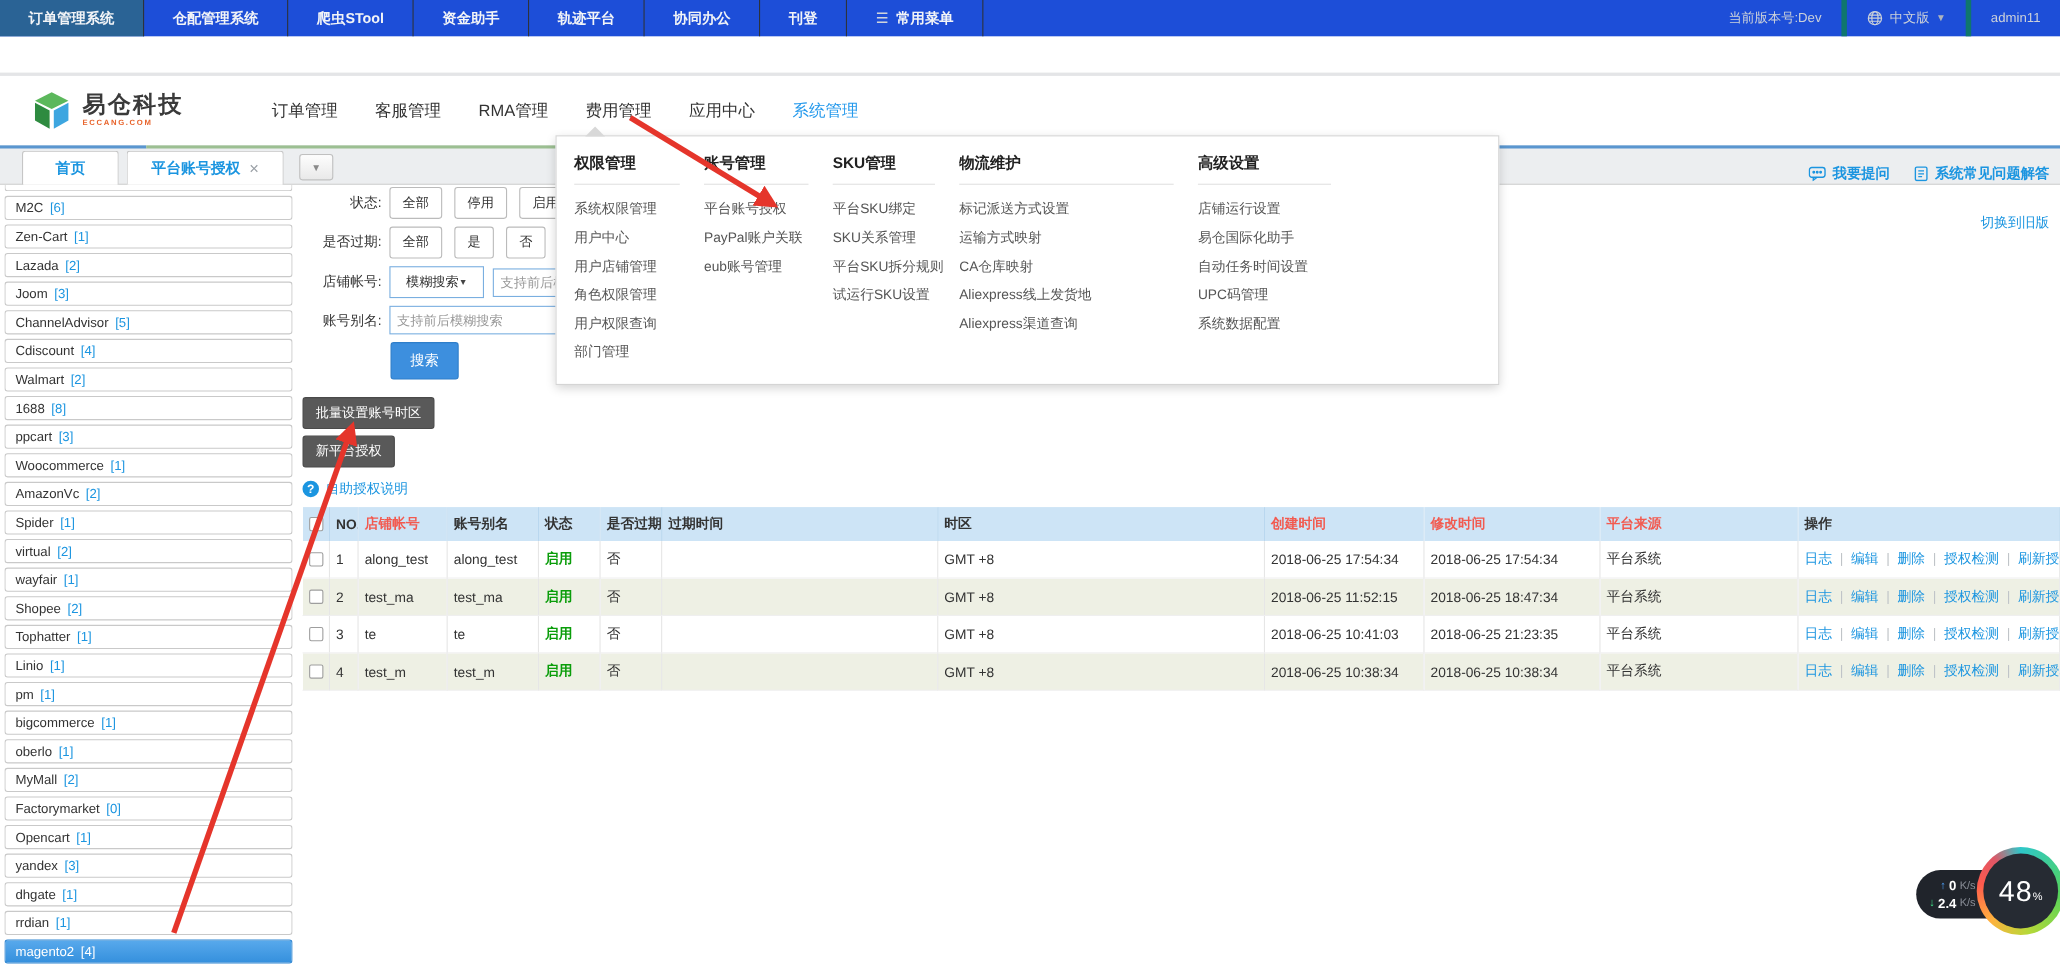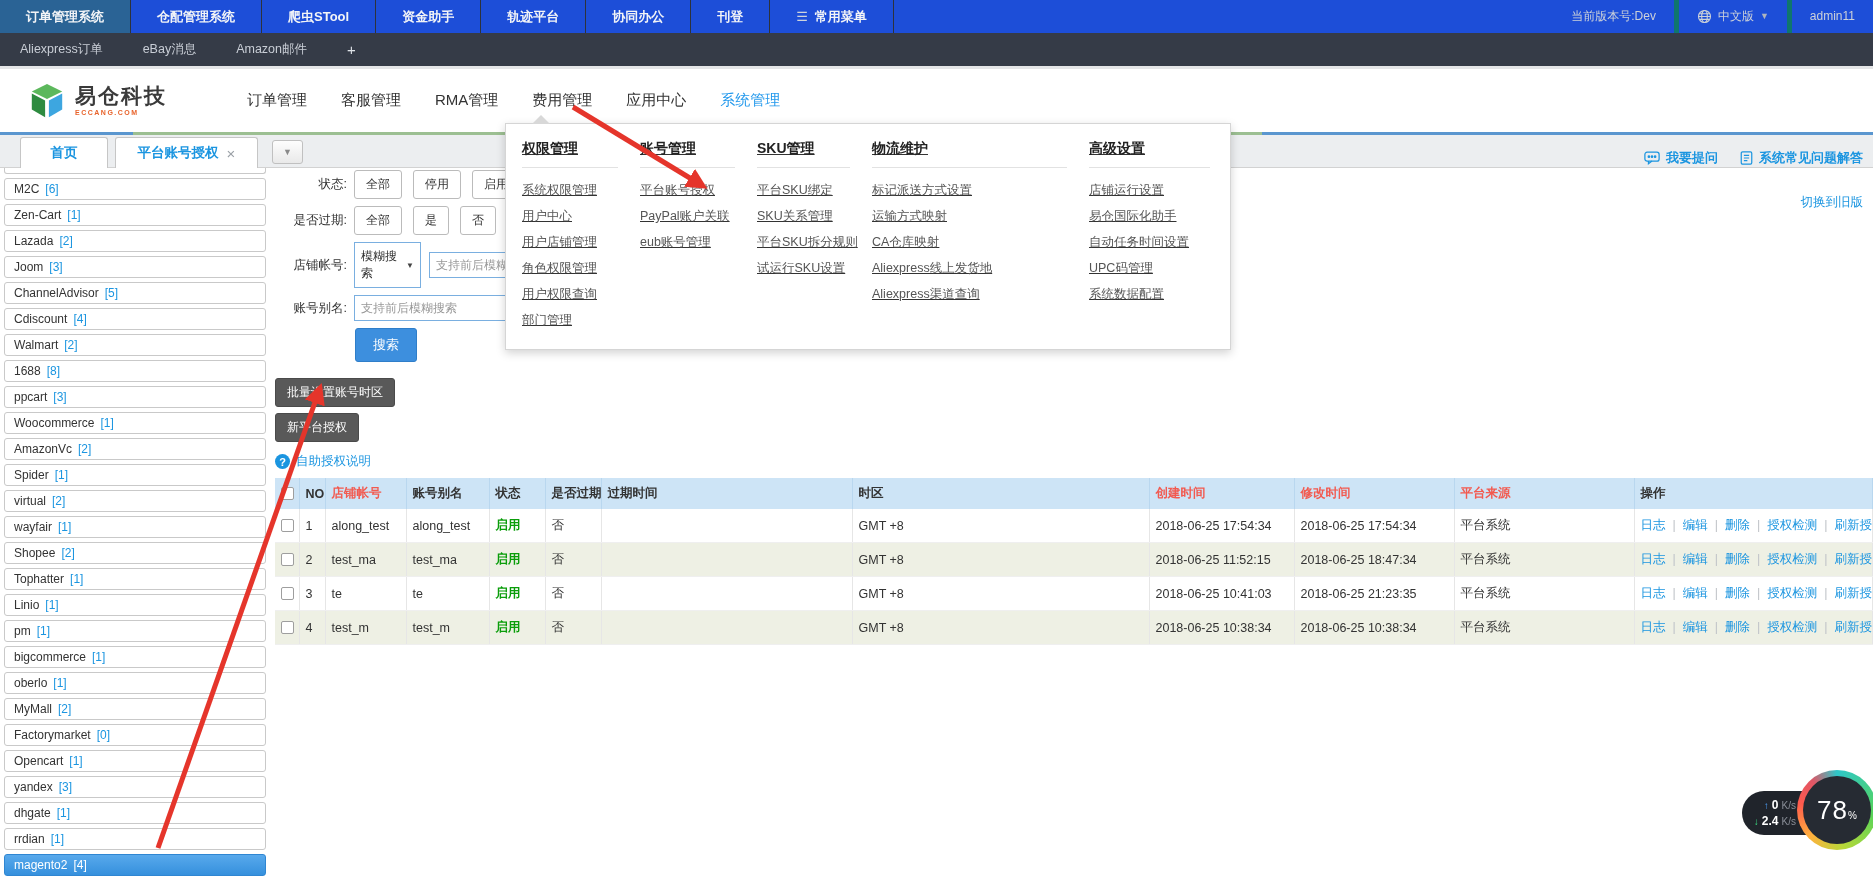--- a/index.html
+++ b/index.html
@@ -58,21 +58,21 @@
   .side-item .plat { color:#333; margin-right:6px; }
   .side-item .cnt { color:#1b95e0; }
   .side-item.selected { background:linear-gradient(#58a9ec,#3590dd); border-color:#2f86d2; }
   .side-item.selected .plat, .side-item.selected .cnt { color:#fff; }
 
   
   .main { position:absolute; left:275px; top:2px; right:0; }
   .filter-row { display:flex; align-items:center; margin-bottom:7px; }
   .filter-label { width:72px; text-align:right; margin-right:7px; font-size:12.5px; color:#333; white-space:nowrap; }
   .toggle-btn { border:1px solid #bbb; background:#fff; border-radius:3px; padding:5px 11px; font-size:12px; margin-right:11px; color:#333; cursor:pointer; font-family:inherit; }
-  .mode-select { border:1px solid #7aafe0; background:#fff; width:67px; padding:5px 6px; font-size:12px; display:flex; align-items:center; justify-content:space-between; cursor:pointer; }
+  .mode-select { border:1px solid #7aafe0; background:#fff; width:86px; padding:5px 6px; font-size:12px; display:flex; align-items:center; justify-content:center; cursor:pointer; }
   .mode-select .caret2 { font-size:8px; color:#444; }
   .text-input { border:1px solid #7aafe0; padding:5px 6px; font-size:12px; width:163px; margin-left:8px; font-family:inherit; color:#333; }
   .text-input::placeholder { color:#999; }
   .text-input.alias { width:205px; margin-left:0; }
   .search-btn { background:#3d8fde; color:#fff; border:1px solid #2f7ec9; border-radius:3px; padding:7px 17px; font-size:13px; margin-left:80px; cursor:pointer; font-family:inherit; }
 
   .dark-btn { display:inline-block; background:#595959; color:#fff; border:1px solid #4a4a4a; border-radius:3px; padding:5px 11px; font-size:12px; cursor:pointer; font-family:inherit; }
   .btn-line { margin-top:16px;font-family:Liberation Serif, serif; }
   .btn-line2 { margin-top:6px; }
   .help-line { margin-top:11px; margin-bottom:8px; display:flex; align-items:center; gap:6px; }
@@ -84,21 +84,21 @@
   .grid th { background:#cde4f6; text-align:left; padding:7px 6px; font-weight:bold; color:#333; border-right:1px solid #b9d7ef; white-space:nowrap; overflow:hidden; }
   .grid th.red { color:#f25a50; }
   .grid td { padding:8px 6px; border-right:1px solid #e6e6e6; border-bottom:1px solid #efefef; white-space:nowrap; overflow:hidden; }
   .grid tbody tr:nth-child(even) td { background:#eef0e4; }
   .col-status { color:#0a9d0a; font-weight:bold; }
   .checkbox { width:13px; height:13px; border:1px solid #9e9e9e; border-radius:2px; background:#fff; cursor:pointer; }
   .row-action { color:#1b95e0; text-decoration:none; cursor:pointer; }
   .row-action + .row-action::before { content:"|"; color:#c0c4c8; margin:0 7px; font-weight:normal; }
 
   
-  .megamenu { position:absolute; left:505px; top:123px; width:726px; background:#fff; border:1px solid #d5d5d5; box-shadow:0 3px 9px rgba(0,0,0,.18); z-index:50; display:flex; padding:16px 0 16px 16px;text-decoration:underline; }
+  .megamenu { position:absolute; left:505px; top:123px; width:858px; background:#fff; border:1px solid #d5d5d5; box-shadow:0 3px 9px rgba(0,0,0,.18); z-index:50; display:flex; padding:16px 0 16px 16px; }
   .mm-notch { position:absolute; left:26px; top:-9px; width:0; height:0; border-left:9px solid transparent; border-right:9px solid transparent; border-bottom:9px solid #d8d8d8; }
   .mm-col { flex:0 0 auto; }
   .mm-col.c1 { width:118px; } .mm-col.c2 { width:117px; } .mm-col.c3 { width:115px; }
   .mm-col.c4 { width:217px; } .mm-col.c5 { width:143px; }
   .mm-title { font-size:14px; font-weight:bold; color:#222; padding-bottom:9px; border-bottom:1px solid #e2e2e2; margin-right:22px; margin-bottom:9px; white-space:nowrap; }
   .mm-item { font-size:12.5px; color:#555; line-height:26px; cursor:pointer; white-space:nowrap; }
 
   
   .arrows { position:absolute; left:0; top:0; width:1873px; height:885px; z-index:60; pointer-events:none; }
 
@@ -153,30 +153,20 @@
         </svg>
         <span>中文版</span>
         <span class="caret">▼</span>
       </div>
       <div class="seg">
           <span>admin11</span>
         </div>
     </div>
   </div>
 
-  <div class="subbar">
-
-      <div class="subtab">Aliexpress订单</div>
-
-      <div class="subtab">eBay消息</div>
-
-      <div class="subtab">Amazon邮件</div>
-
-    <div class="subtab add">+</div>
-  </div>
 
   <div class="header">
     <div class="logo">
       <svg width="38" height="38" viewBox="0 0 40 40">
         <path d="M20 2 L36 10 L20 18 L4 10 Z" fill="#5cb85c"></path>
         <path d="M4 12 L18 19.5 L18 37 L4 29 Z" fill="#2e8b40"></path>
         <path d="M36 12 L22 19.5 L22 37 L36 29 Z" fill="#3da6e0"></path>
       </svg>
       <div class="logo-text">
         <span class="brand-name">易仓科技</span>
@@ -612,19 +602,19 @@
           <span class="net-unit">K/s</span>
       </div>
       <div class="net-line">
         <span class="net-down-arrow">↓</span>
         <span class="net-val">2.4</span>
           <span class="net-unit">K/s</span>
       </div>
     </div>
     <div class="net-ring">
       <div class="net-pct">
-        <span class="big">78</span>
+        <span class="big">48</span>
         <span class="small">%</span>
       </div>
     </div>
   </div>
 
 </div>
 
 </body></html>

